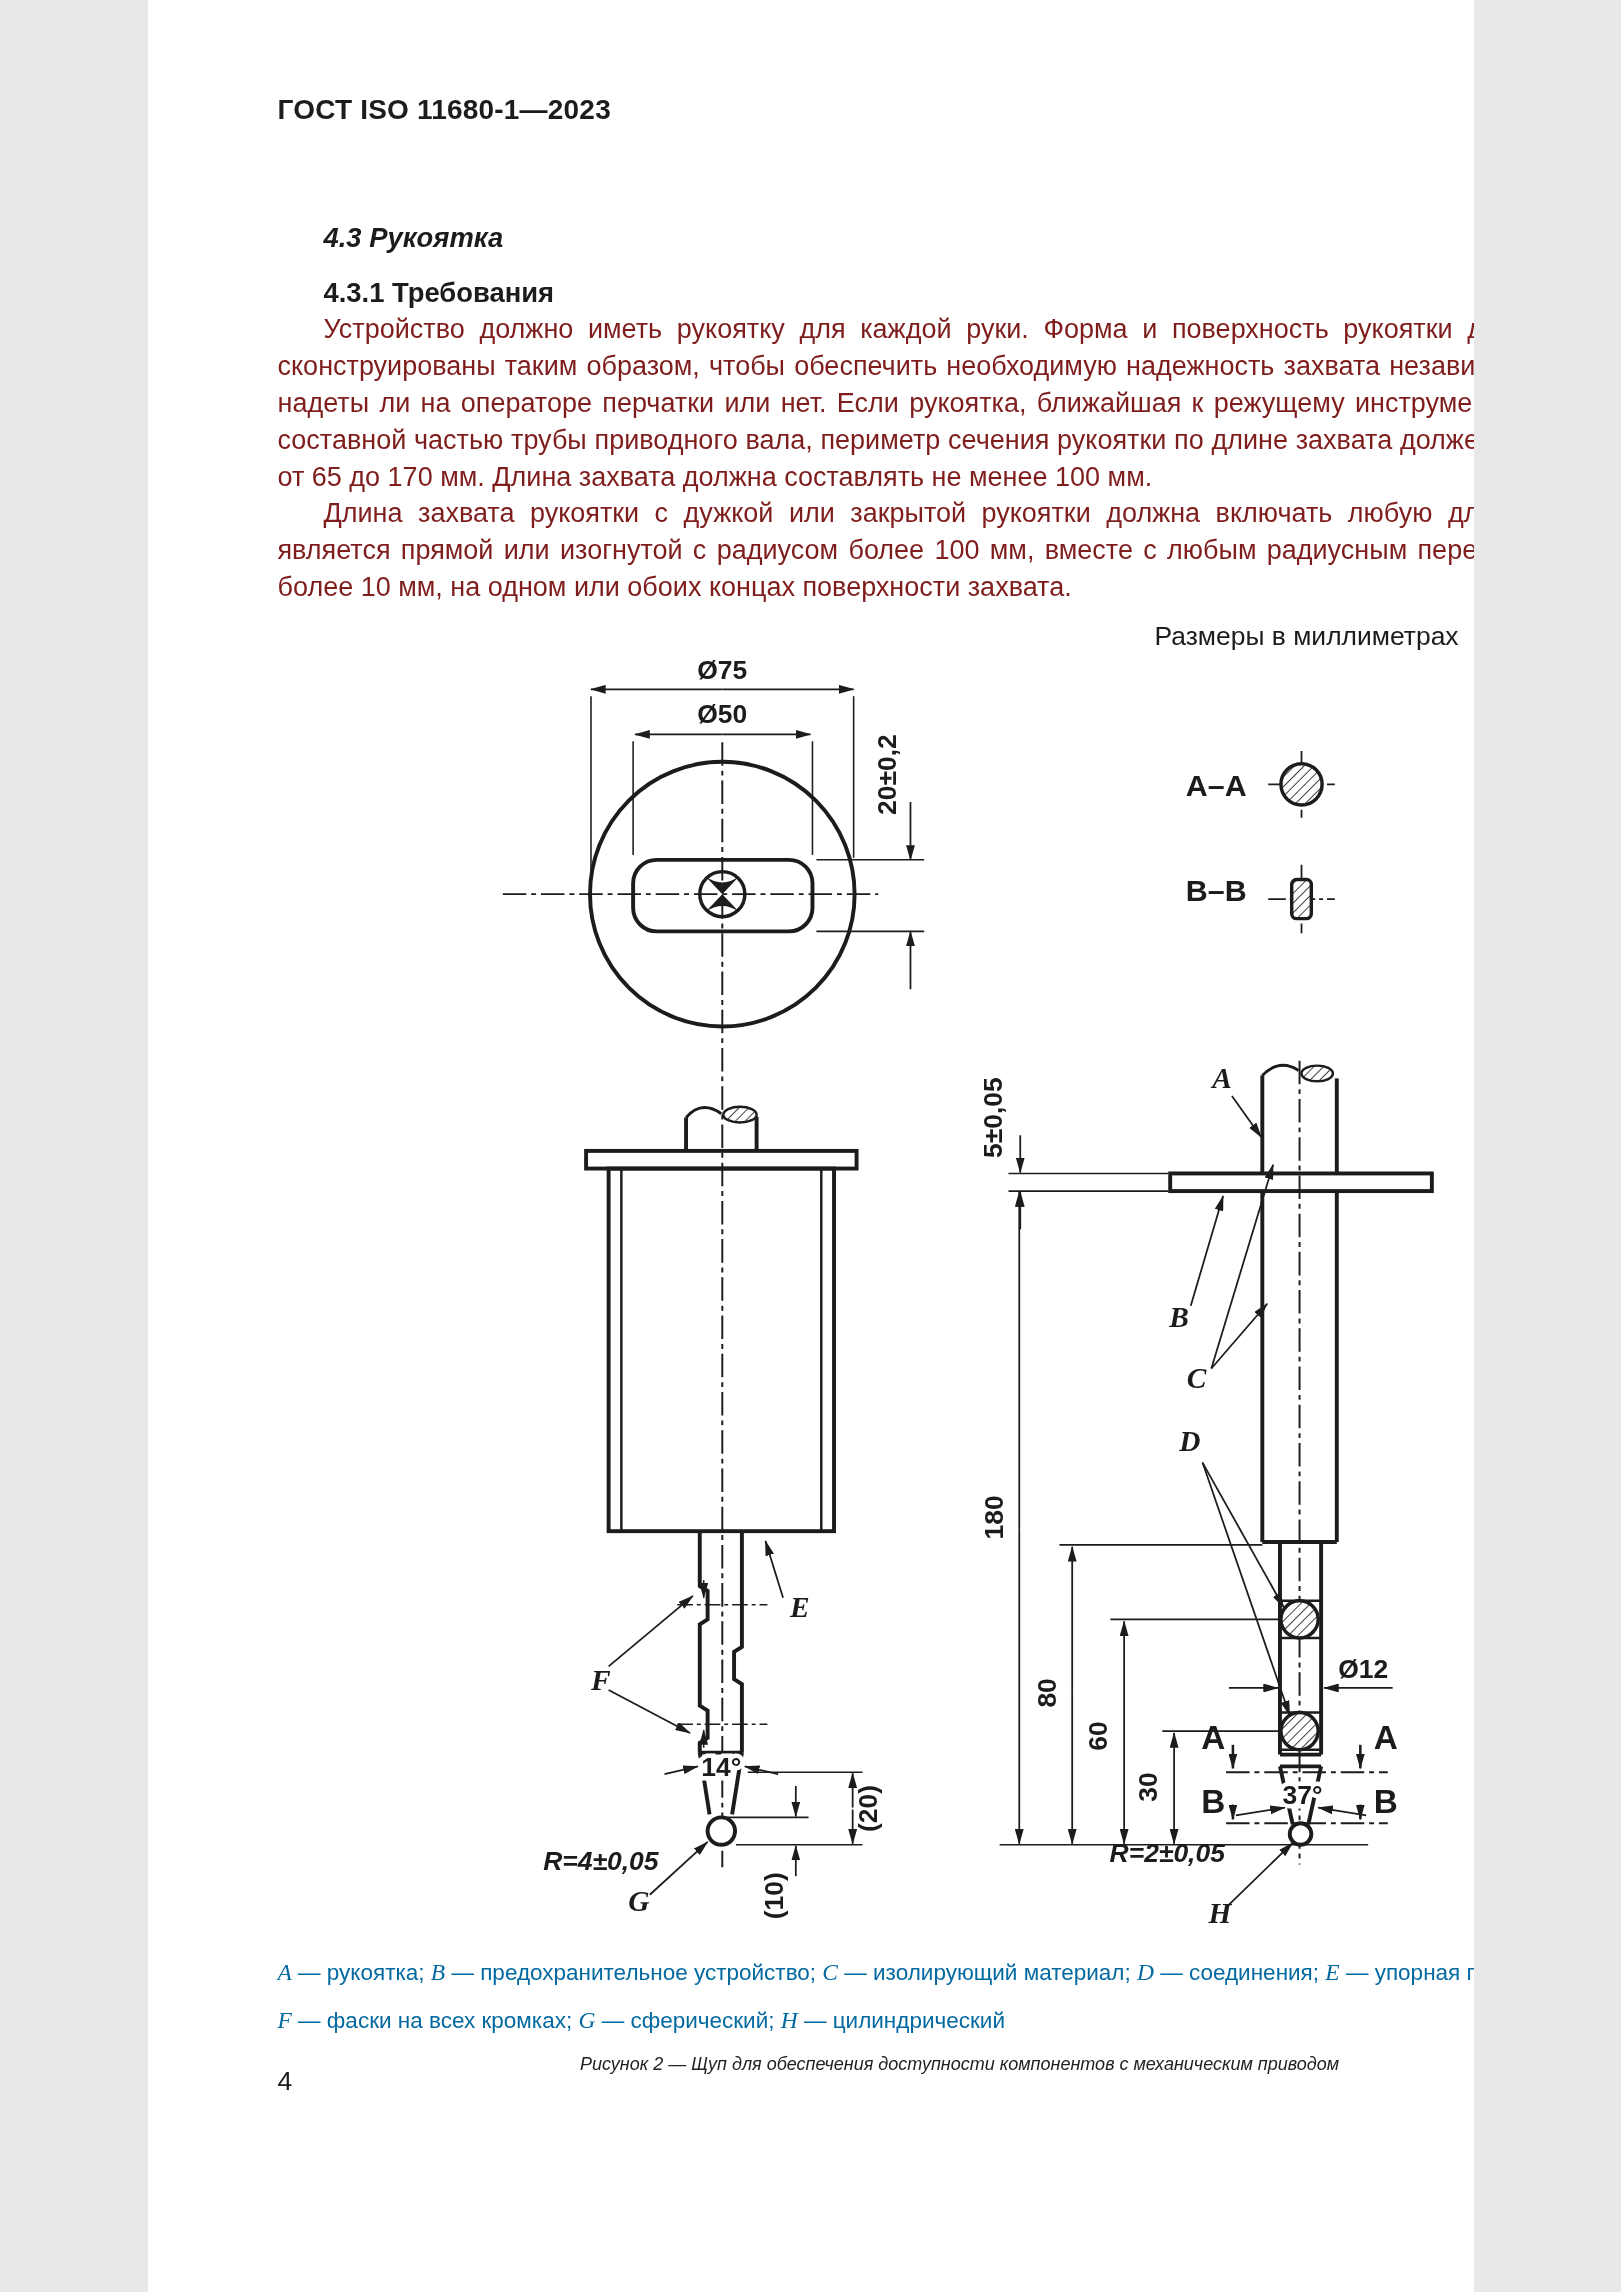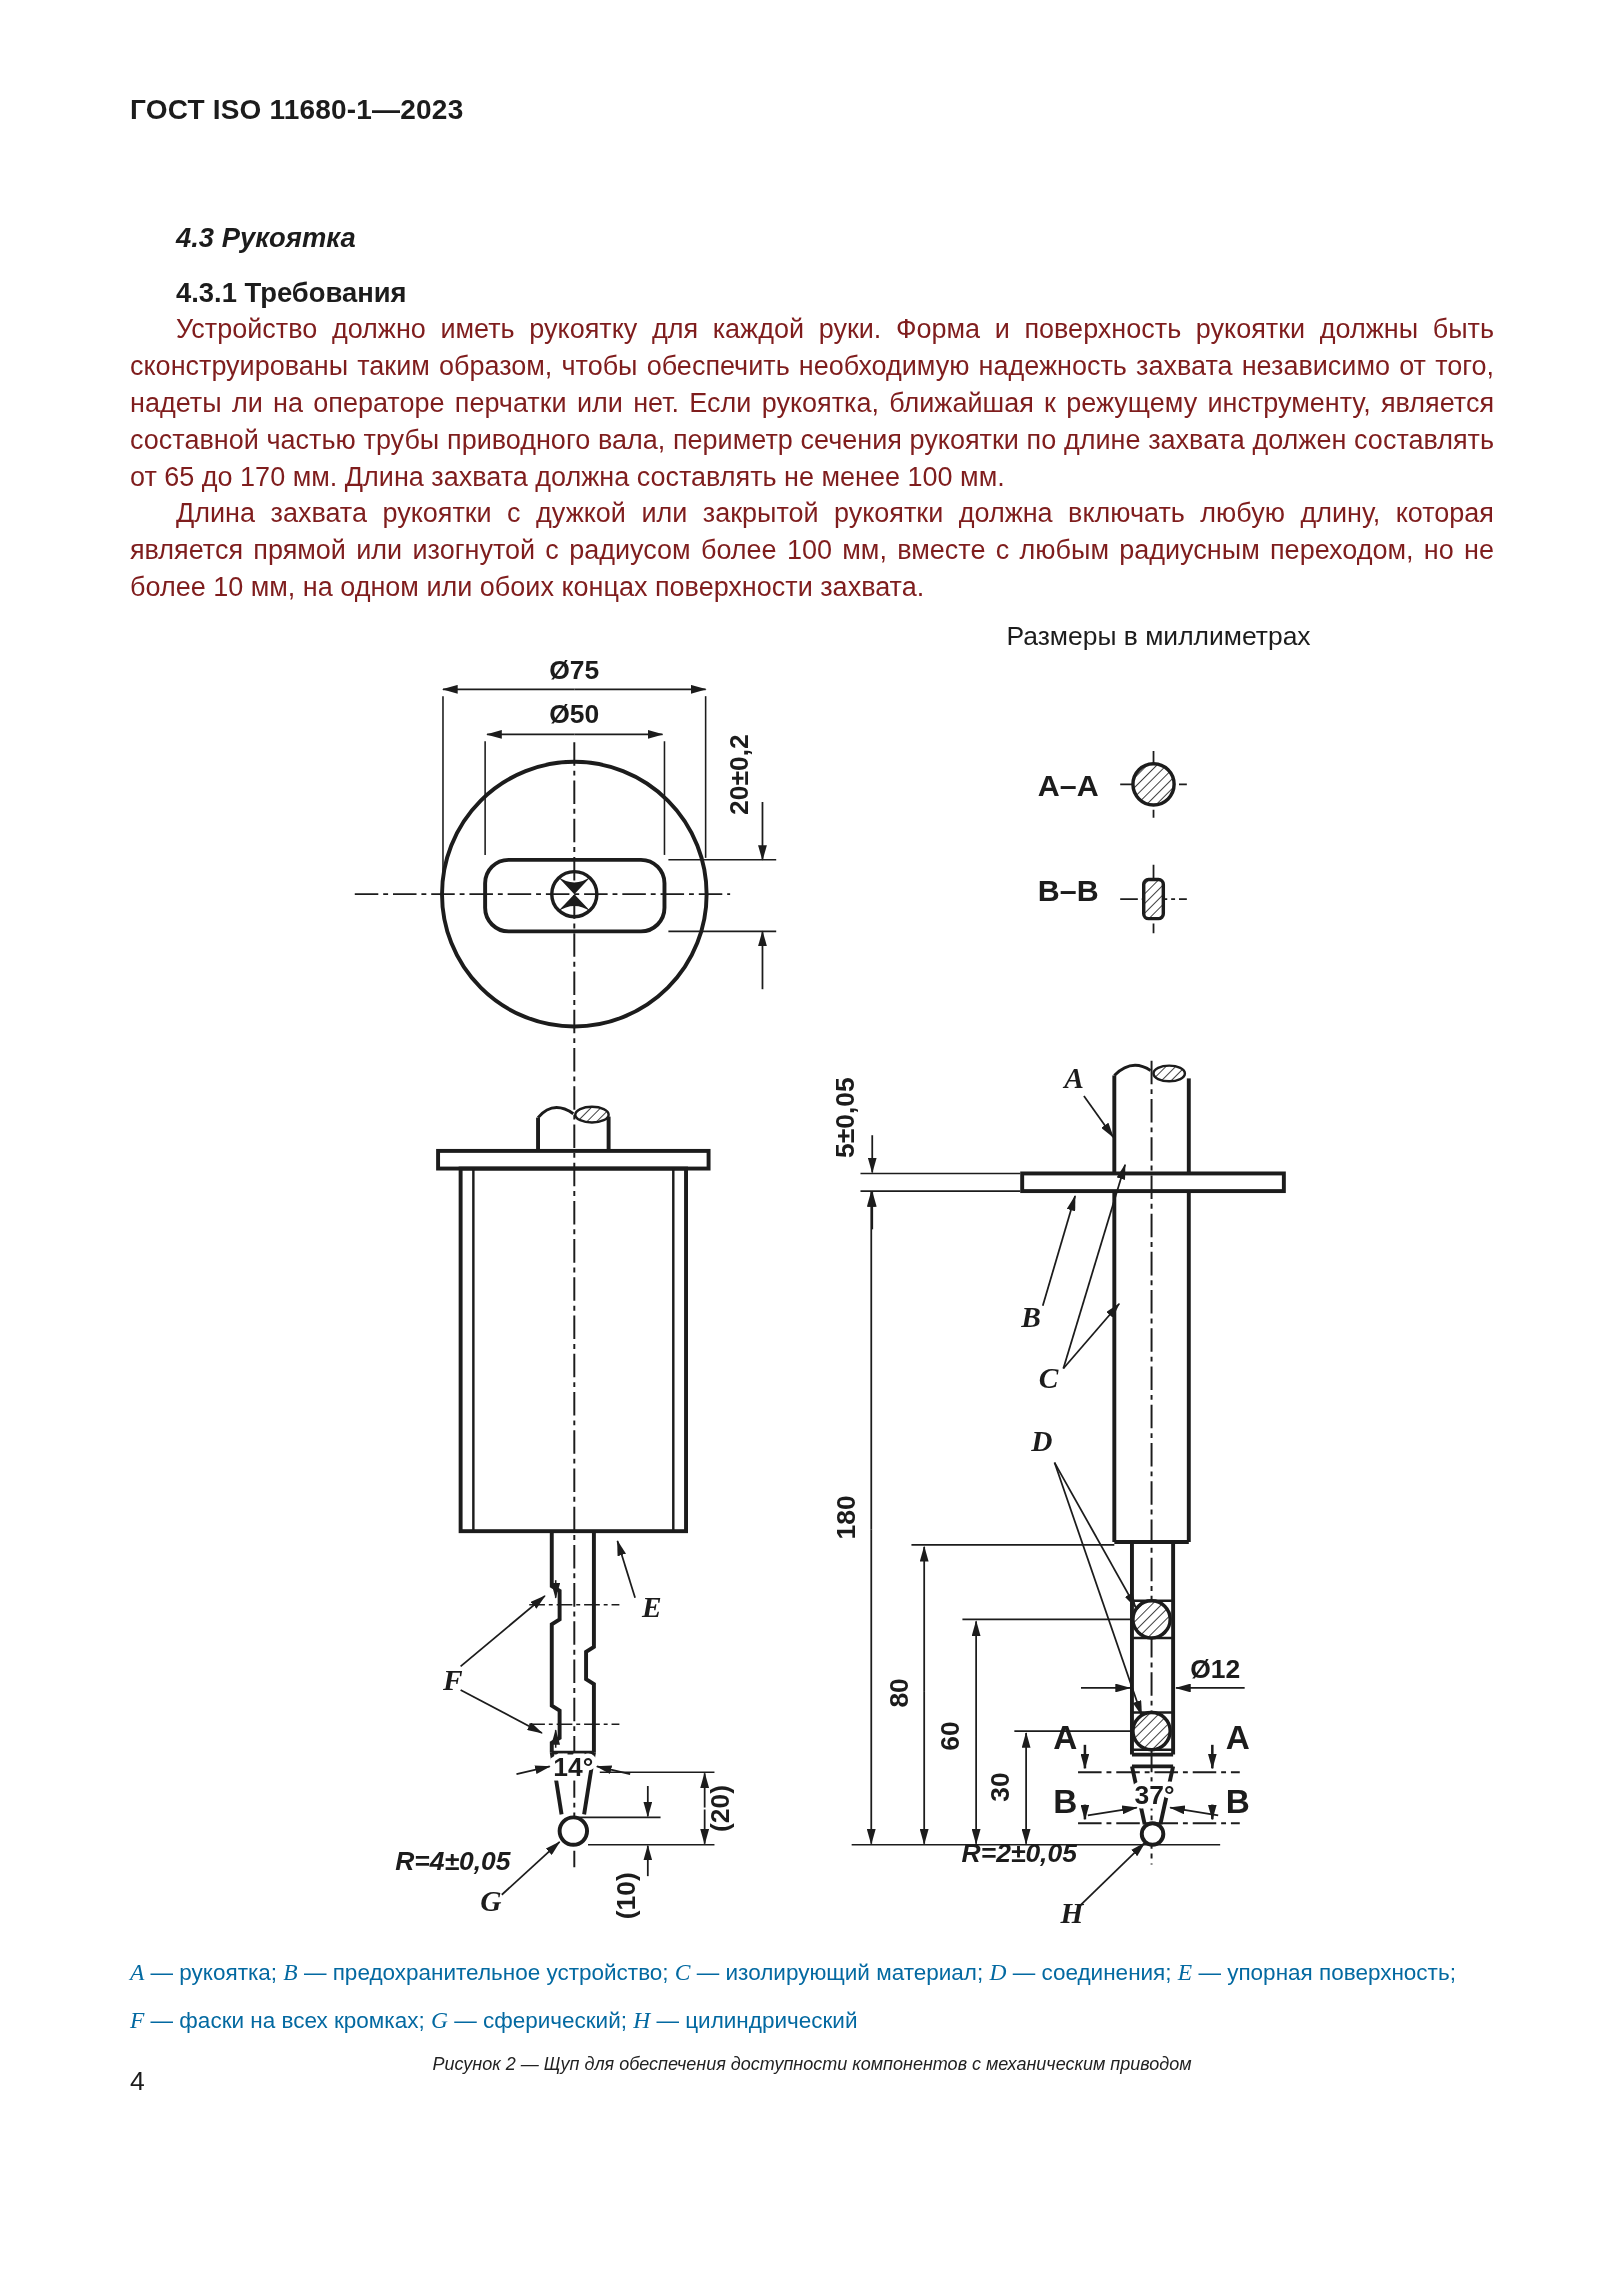--- a/index.html
+++ b/index.html
@@ -1,17 +1,17 @@
 <!DOCTYPE html>
 <html><head>
 <meta charset="utf-8">
 <style>
   html,body{margin:0;padding:0;background:#e8e8e8;}
   .page{
-    position:relative;width:1621px;height:2293px;background:#ffffff;
+    position:relative;width:1326px;height:2293px;background:#ffffff;
     font-family:"Liberation Sans", sans-serif;color:#1c1c1c;overflow:hidden;
     margin:0 auto;
   }
   .abs{position:absolute;}
   .doc-header{left:130px;top:94px;font-size:28px;font-weight:bold;letter-spacing:0.2px;}
   .h1{left:176px;top:222px;font-size:27.4px;font-weight:bold;font-style:italic;}
   .h2{left:176px;top:277px;font-size:27.4px;font-weight:bold;}
   .body-par{left:130px;width:1364px;font-size:27px;line-height:37px;
     text-align:justify;text-indent:46px;color:#7f1d1d;}
   .p1{top:311px;}

